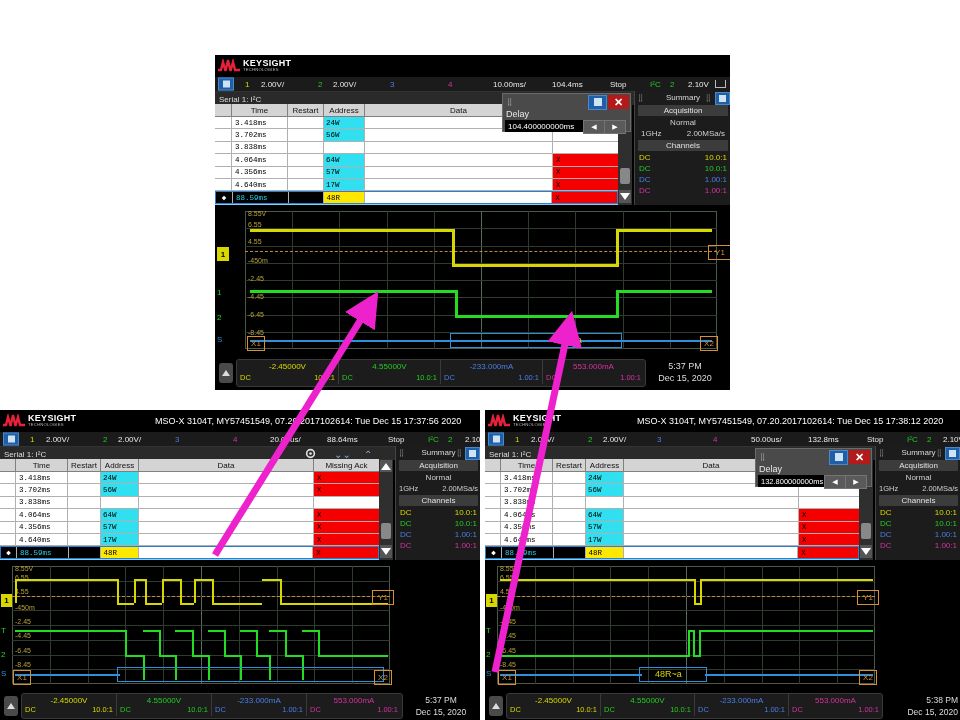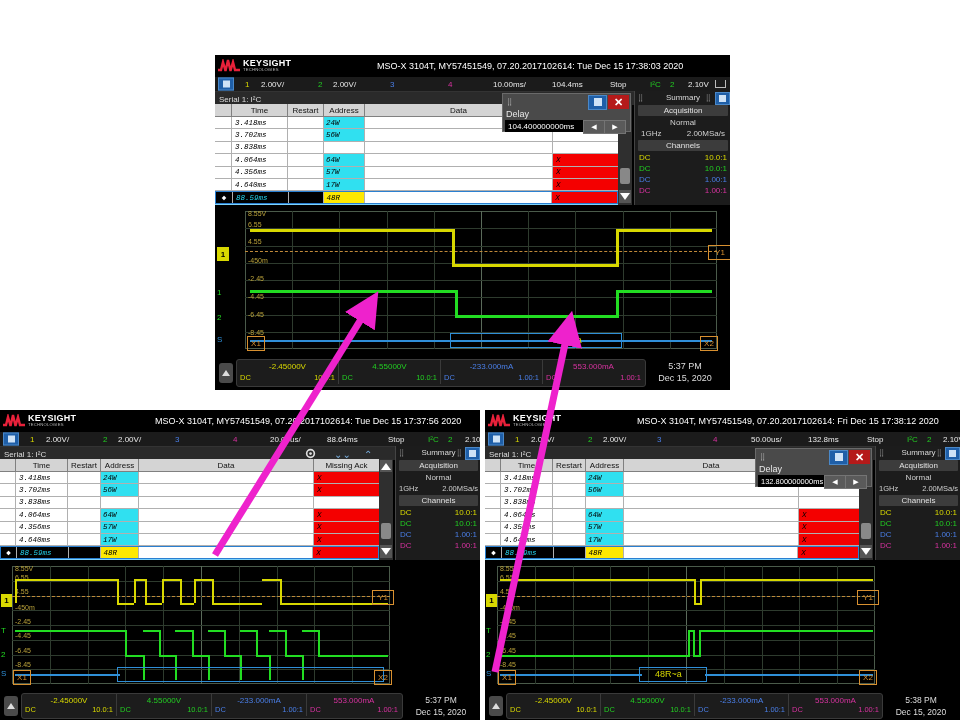--- a/index.html
+++ b/index.html
@@ -28,21 +28,21 @@
 
   
   .serialhdr{position:relative;background:#2a2a2a;color:#ddd;}
   .serialhdr .lbl{position:absolute;left:4px;top:50%;transform:translateY(-50%);}
   .tool{position:absolute;top:50%;transform:translateY(-50%);cursor:default;}
   .tbl{position:absolute;background:#7dd3fc;overflow:hidden;}
   .tbl-head{display:flex;background:#d4d4d4;color:#111;
             border-bottom:1px solid #808080;box-sizing:border-box;}
   .tbl-head div{border-right:1px solid #808080;box-sizing:border-box;
                 display:flex;align-items:center;justify-content:center;overflow:hidden;}
-  .trow{display:flex;box-sizing:border-box;border-bottom:1px solid #b0b0b0;background:#fff;font-style:italic;}
+  .trow{display:flex;box-sizing:border-box;border-bottom:1px solid #b0b0b0;background:#fff;}
   .trow>div{border-right:1px solid #b0b0b0;box-sizing:border-box;
             display:flex;align-items:center;overflow:hidden;
             font-family:"Liberation Mono",monospace;color:#000;}
   .trow.sel{background:#000;border:1px solid #2a7fd0;}
   .trow.sel .c-time{background:#000;color:#25d0e8;}
   .cell-addr{background:#30e0f0;justify-content:flex-start;padding-left:2px;}
   .cell-addr.y{background:#ffe800;}
   .cell-err{background:#f40000;color:#d00000;justify-content:flex-start;padding-left:3px;}
   .c-mark{justify-content:center;}
   .c-time{padding-left:3px;}
@@ -121,21 +121,20 @@
   <div class="titlebar" style="height:22px;">
     <div class="ks-logo">
       <svg class="ks-wave" viewBox="0 0 22 13">
         <path d="M0 11 L3 11 L5 3 L7.5 12 L10 1 L12.5 12 L15 3 L17 11 L22 11" stroke="#e8213a" stroke-width="2.4" fill="none"></path>
       </svg>
       <div class="ks-text">
         <span class="ks-name" style="font-size:9px;">KEYSIGHT</span>
         <span class="ks-sub" style="font-size:4.2px;">TECHNOLOGIES</span>
       </div>
     </div>
-    <div class="ks-model" style="left:162px;top:6px;font-size:9px;">MSO-X 3104T, MY57451549, 07.20.2017102614: Tue Dec 15 17:38:03 2020</div>
   </div>
 
   <div class="parambar" style="height:14px;">
     <div class="pb pb-menu" style="left:3px;width:14px;height:11px;">
       <i style="width:7px;height:7px;"></i>
     </div>
     <div class="pb c1" style="left:30px;font-size:8px;">1</div>
     <div class="pb cw" style="left:46px;font-size:8px;">2.00V/</div>
     <div class="pb c2" style="left:103px;font-size:8px;">2</div>
     <div class="pb cw" style="left:118px;font-size:8px;">2.00V/</div>
@@ -655,21 +654,21 @@
   <div class="titlebar" style="height:22px;">
     <div class="ks-logo">
       <svg class="ks-wave" viewBox="0 0 22 13">
         <path d="M0 11 L3 11 L5 3 L7.5 12 L10 1 L12.5 12 L15 3 L17 11 L22 11" stroke="#e8213a" stroke-width="2.4" fill="none"></path>
       </svg>
       <div class="ks-text">
         <span class="ks-name" style="font-size:9px;">KEYSIGHT</span>
         <span class="ks-sub" style="font-size:4.2px;">TECHNOLOGIES</span>
       </div>
     </div>
-    <div class="ks-model" style="left:152px;top:6px;font-size:9px;">MSO-X 3104T, MY57451549, 07.20.2017102614: Fri Dec 15 17:38:12 2020</div>
+    <div class="ks-model" style="left:152px;top:6px;font-size:9px;">MSO-X 3104T, MY57451549, 07.20.2017102614: Tue Dec 15 17:38:12 2020</div>
   </div>
 
   <div class="parambar" style="height:14px;">
     <div class="pb pb-menu" style="left:3px;width:14px;height:11px;">
         <i style="width:7px;height:7px;"></i>
       </div>
     <div class="pb c1" style="left:30px;font-size:8px;">1</div>
     <div class="pb cw" style="left:46px;font-size:8px;">2.00V/</div>
     <div class="pb c2" style="left:103px;font-size:8px;">2</div>
     <div class="pb cw" style="left:118px;font-size:8px;">2.00V/</div>
@@ -892,21 +891,21 @@
             <div class="st-bl" style="bottom: 2px; font-size: 7.5px; color: rgb(74, 127, 232);">DC</div>
             <div class="st-br" style="bottom: 2px; font-size: 7.5px; color: rgb(74, 127, 232);">1.00:1</div>
           </div>
           <div class="st-cell" style="width: 93px; height: 22px;">
             <div class="st-top" style="top: 2px; font-size: 8px; color: rgb(216, 50, 160);">553.000mA</div>
             <div class="st-bl" style="bottom: 2px; font-size: 7.5px; color: rgb(216, 50, 160);">DC</div>
             <div class="st-br" style="bottom: 2px; font-size: 7.5px; color: rgb(216, 50, 160);">1.00:1</div>
           </div>
         </div>
     </div>
-    <div class="st-time" style="left:399px;top:3px;width:74px;font-size:8.5px;">
+    <div class="st-time" style="left:399px;top:3px;width:74px;font-size:8.5px;text-align:right;">
       <div>5:38 PM</div>
       <div style="margin-top:2px;">Dec 15, 2020</div>
     </div>
   </div>
 </div>
 
 <svg class="arrowsvg" width="960" height="720">
   <defs>
     <marker id="ah" markerWidth="5" markerHeight="5" refX="2.2" refY="2.5" orient="auto">
       <path d="M0,0 L5,2.5 L0,5 z" fill="#ee22cc"></path>

